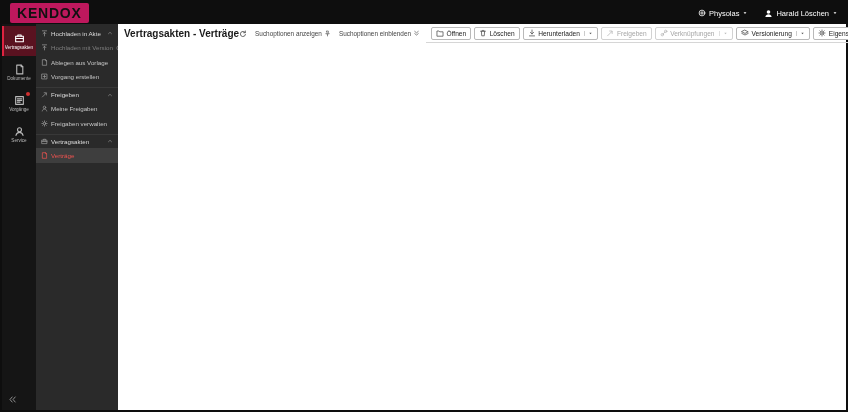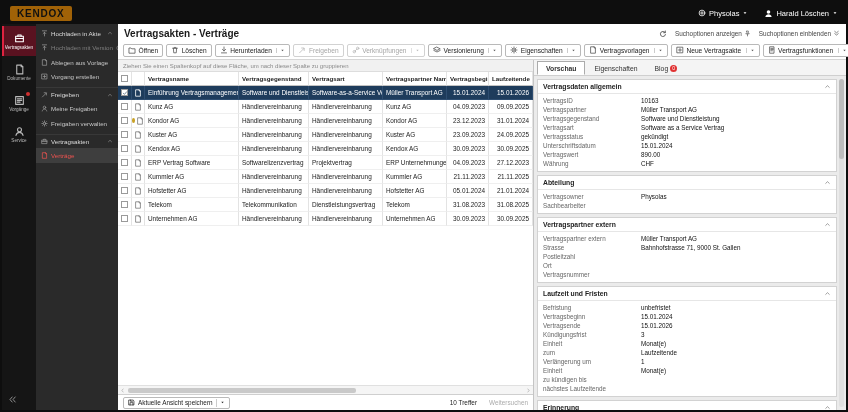--- a/index.html
+++ b/index.html
@@ -3,42 +3,42 @@
 <meta charset="utf-8">
 <style>
 *{box-sizing:border-box;margin:0;padding:0}
 html,body{width:848px;height:412px;overflow:hidden}
 body{font-family:"Liberation Sans","DejaVu Sans",sans-serif;font-size:7px;color:#222;background:#0e0e0e}
 .ic{display:inline-flex;flex:none}
 .ic svg{width:100%;height:100%;fill:none;stroke:currentColor;stroke-width:1;stroke-linecap:round;stroke-linejoin:round}
 .i5{width:5px;height:5px}.i6{width:6px;height:6px}.i7{width:7px;height:7px}.i8{width:8px;height:8px}.i9{width:9px;height:9px}.i11{width:11px;height:11px}
 .app{width:848px;height:412px;border:2px solid #0e0e0e;display:flex;flex-direction:column;background:#0e0e0e}
 .topbar{height:22px;flex:none;display:flex;align-items:center;justify-content:space-between;background:#0e0e0e;padding:0 8px}
-.logo{background:#a16207;color:#111;font-weight:bold;font-size:10px;letter-spacing:.8px;padding:2px 7px;border-radius:2px}
+.logo{background:#be185d;color:#111;font-weight:bold;font-size:14px;letter-spacing:.8px;padding:2px 7px;border-radius:2px}
 .topbar-right{display:flex;align-items:center;gap:16px;color:#fff}
 .tb-item{display:flex;align-items:center;gap:3px;font-size:7.5px;cursor:pointer}
 .shell{flex:1;display:flex;min-height:0;background:#fff}
 .rail{width:34px;flex:none;background:#151515;display:flex;flex-direction:column;padding-top:2px}
 .rail-item{height:30px;display:flex;flex-direction:column;align-items:center;justify-content:center;gap:1px;color:#b9b9b9;margin-bottom:1px;position:relative;cursor:pointer}
 .rail-item.active{background:#5a1220;color:#fff;box-shadow:inset 2px 0 0 #e02340}
 .rail-label{font-size:4.6px;max-width:33px;overflow:hidden;white-space:nowrap}
 .rail-item.badge::after{content:"";position:absolute;top:4px;right:6px;width:4px;height:4px;border-radius:50%;background:#d03030}
 .rail-collapse{margin-top:auto;padding:5px 0 5px 6px;color:#9a9a9a;cursor:pointer}
 .sidebar{width:82px;flex:none;background:#2a2a2a;color:#c6c6c6;padding-top:2px;font-size:6.2px}
 .sb-item{height:14.5px;display:flex;align-items:center;gap:3px;padding:0 5px;white-space:nowrap;overflow:hidden;cursor:pointer}
 .sb-item .ic{color:#9c9c9c}
 .sb-item.header{color:#dcdcdc;margin-top:3px;border-top:1px solid #383838}
 .sb-item.header:first-child{border-top:none;margin-top:0}
 .sb-chev,.sb-info{margin-left:auto;display:none;color:#8f8f8f}
 .sb-item.header .sb-chev{display:inline-flex}
 .sb-item.info .sb-info{display:inline-flex}
 .sb-item.disabled{color:#7f7f7f}
 .sb-item.selected{background:#3e3e3e;color:#ef5350}
 .sb-item.selected .ic{color:#ef5350}
-.main{flex:1;display:flex;flex-direction:column;min-width:0;background:#fff}
+.main{flex:1;display:flex;flex-direction:row;min-width:0;background:#fff}
 .main-hdr{height:17px;flex:none;display:flex;align-items:center;justify-content:space-between;padding:2px 6px 0}
 .page-title{font-size:10px;font-weight:bold;color:#1a1a1a}
 .hdr-controls{display:flex;align-items:center;gap:8px;color:#444;font-size:6.4px}
 .ctl{display:flex;align-items:center;gap:2px;cursor:pointer}
 .ctl .ic{color:#555}
 .toolbar{height:19px;flex:none;display:flex;align-items:center;gap:3px;padding:0 5px;border-bottom:1px solid #d6d6d6}
 .btn{display:inline-flex;align-items:center;gap:2.5px;border:1px solid #b9b9b9;border-radius:2px;background:#fff;height:13px;padding:0 4px;font-size:6.6px;color:#222;cursor:pointer;white-space:nowrap}
 .btn .ic{color:#555}
 .btn.disabled{color:#a6a6a6;border-color:#d2d2d2}
 .btn.disabled .ic{color:#b9b9b9}

